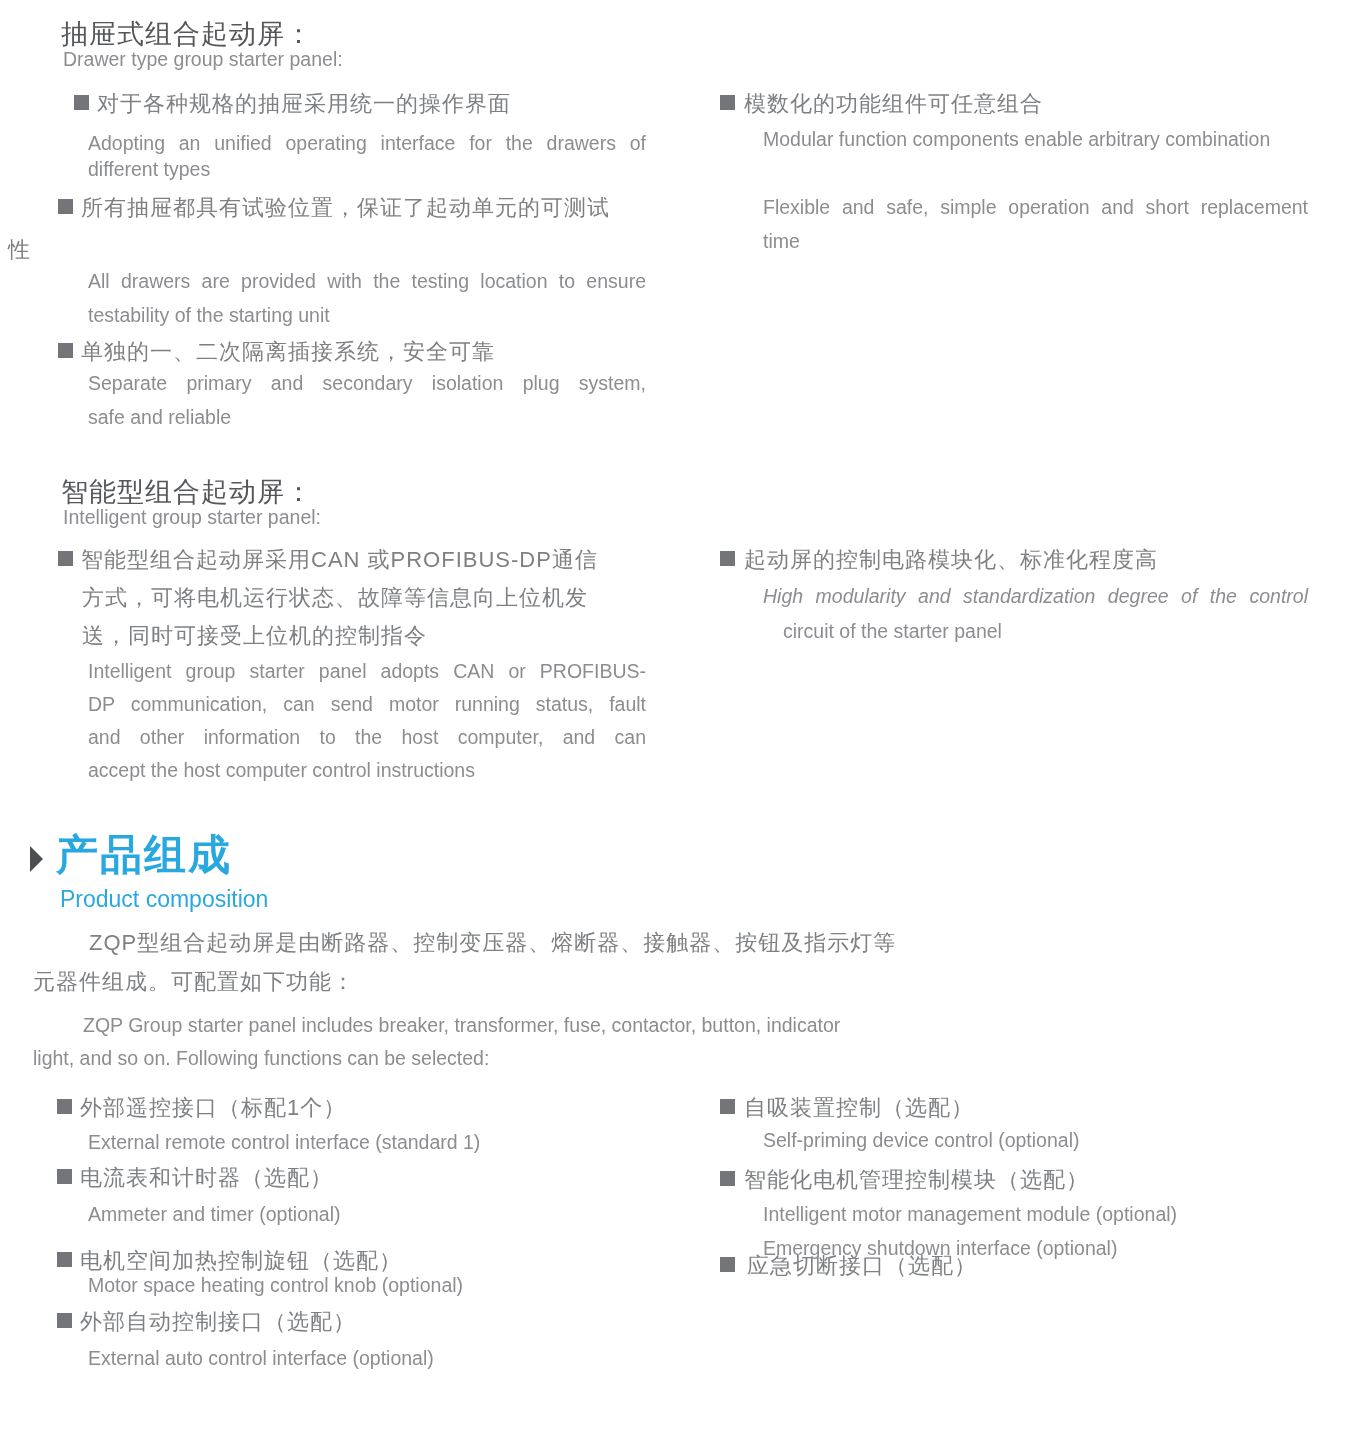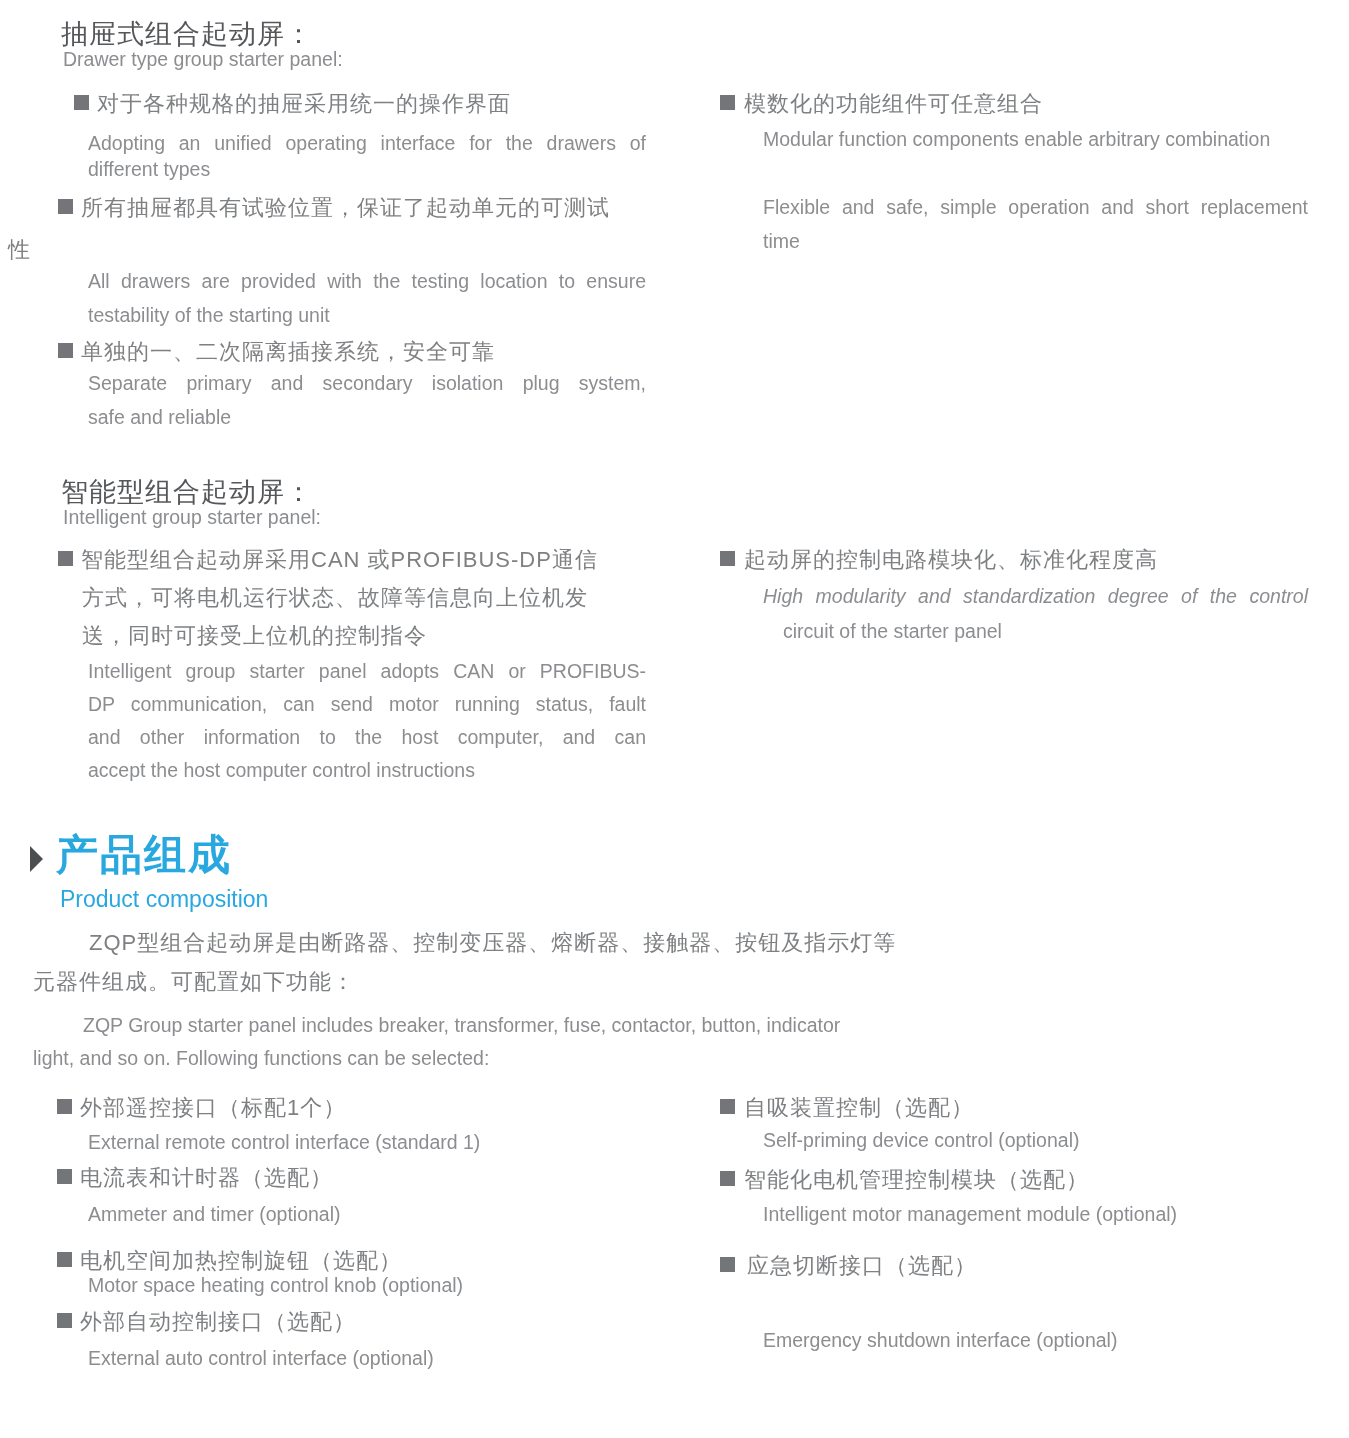--- a/index.html
+++ b/index.html
@@ -122,15 +122,15 @@
   <div class="abs b-row rgap" style="left:720px;top:1166px;">
     <span class="sq"></span>
     <span class="cn">智能化电机管理控制模块（选配）</span>
   </div>
   <div class="abs en" style="left:763px;top:1203px;">Intelligent motor management module (optional)</div>
 
   <div class="abs b-row rgap" style="left:720px;top:1252px;gap:12px;">
     <span class="sq"></span>
     <span class="cn">应急切断接口（选配）</span>
   </div>
-  <div class="abs en" style="left:763px;top:1329px;">Emergency shutdown interface (optional)</div>
+  <div class="abs en" style="left:763px;top:1237px;">Emergency shutdown interface (optional)</div>
 
 </div>
 
 </body></html>

